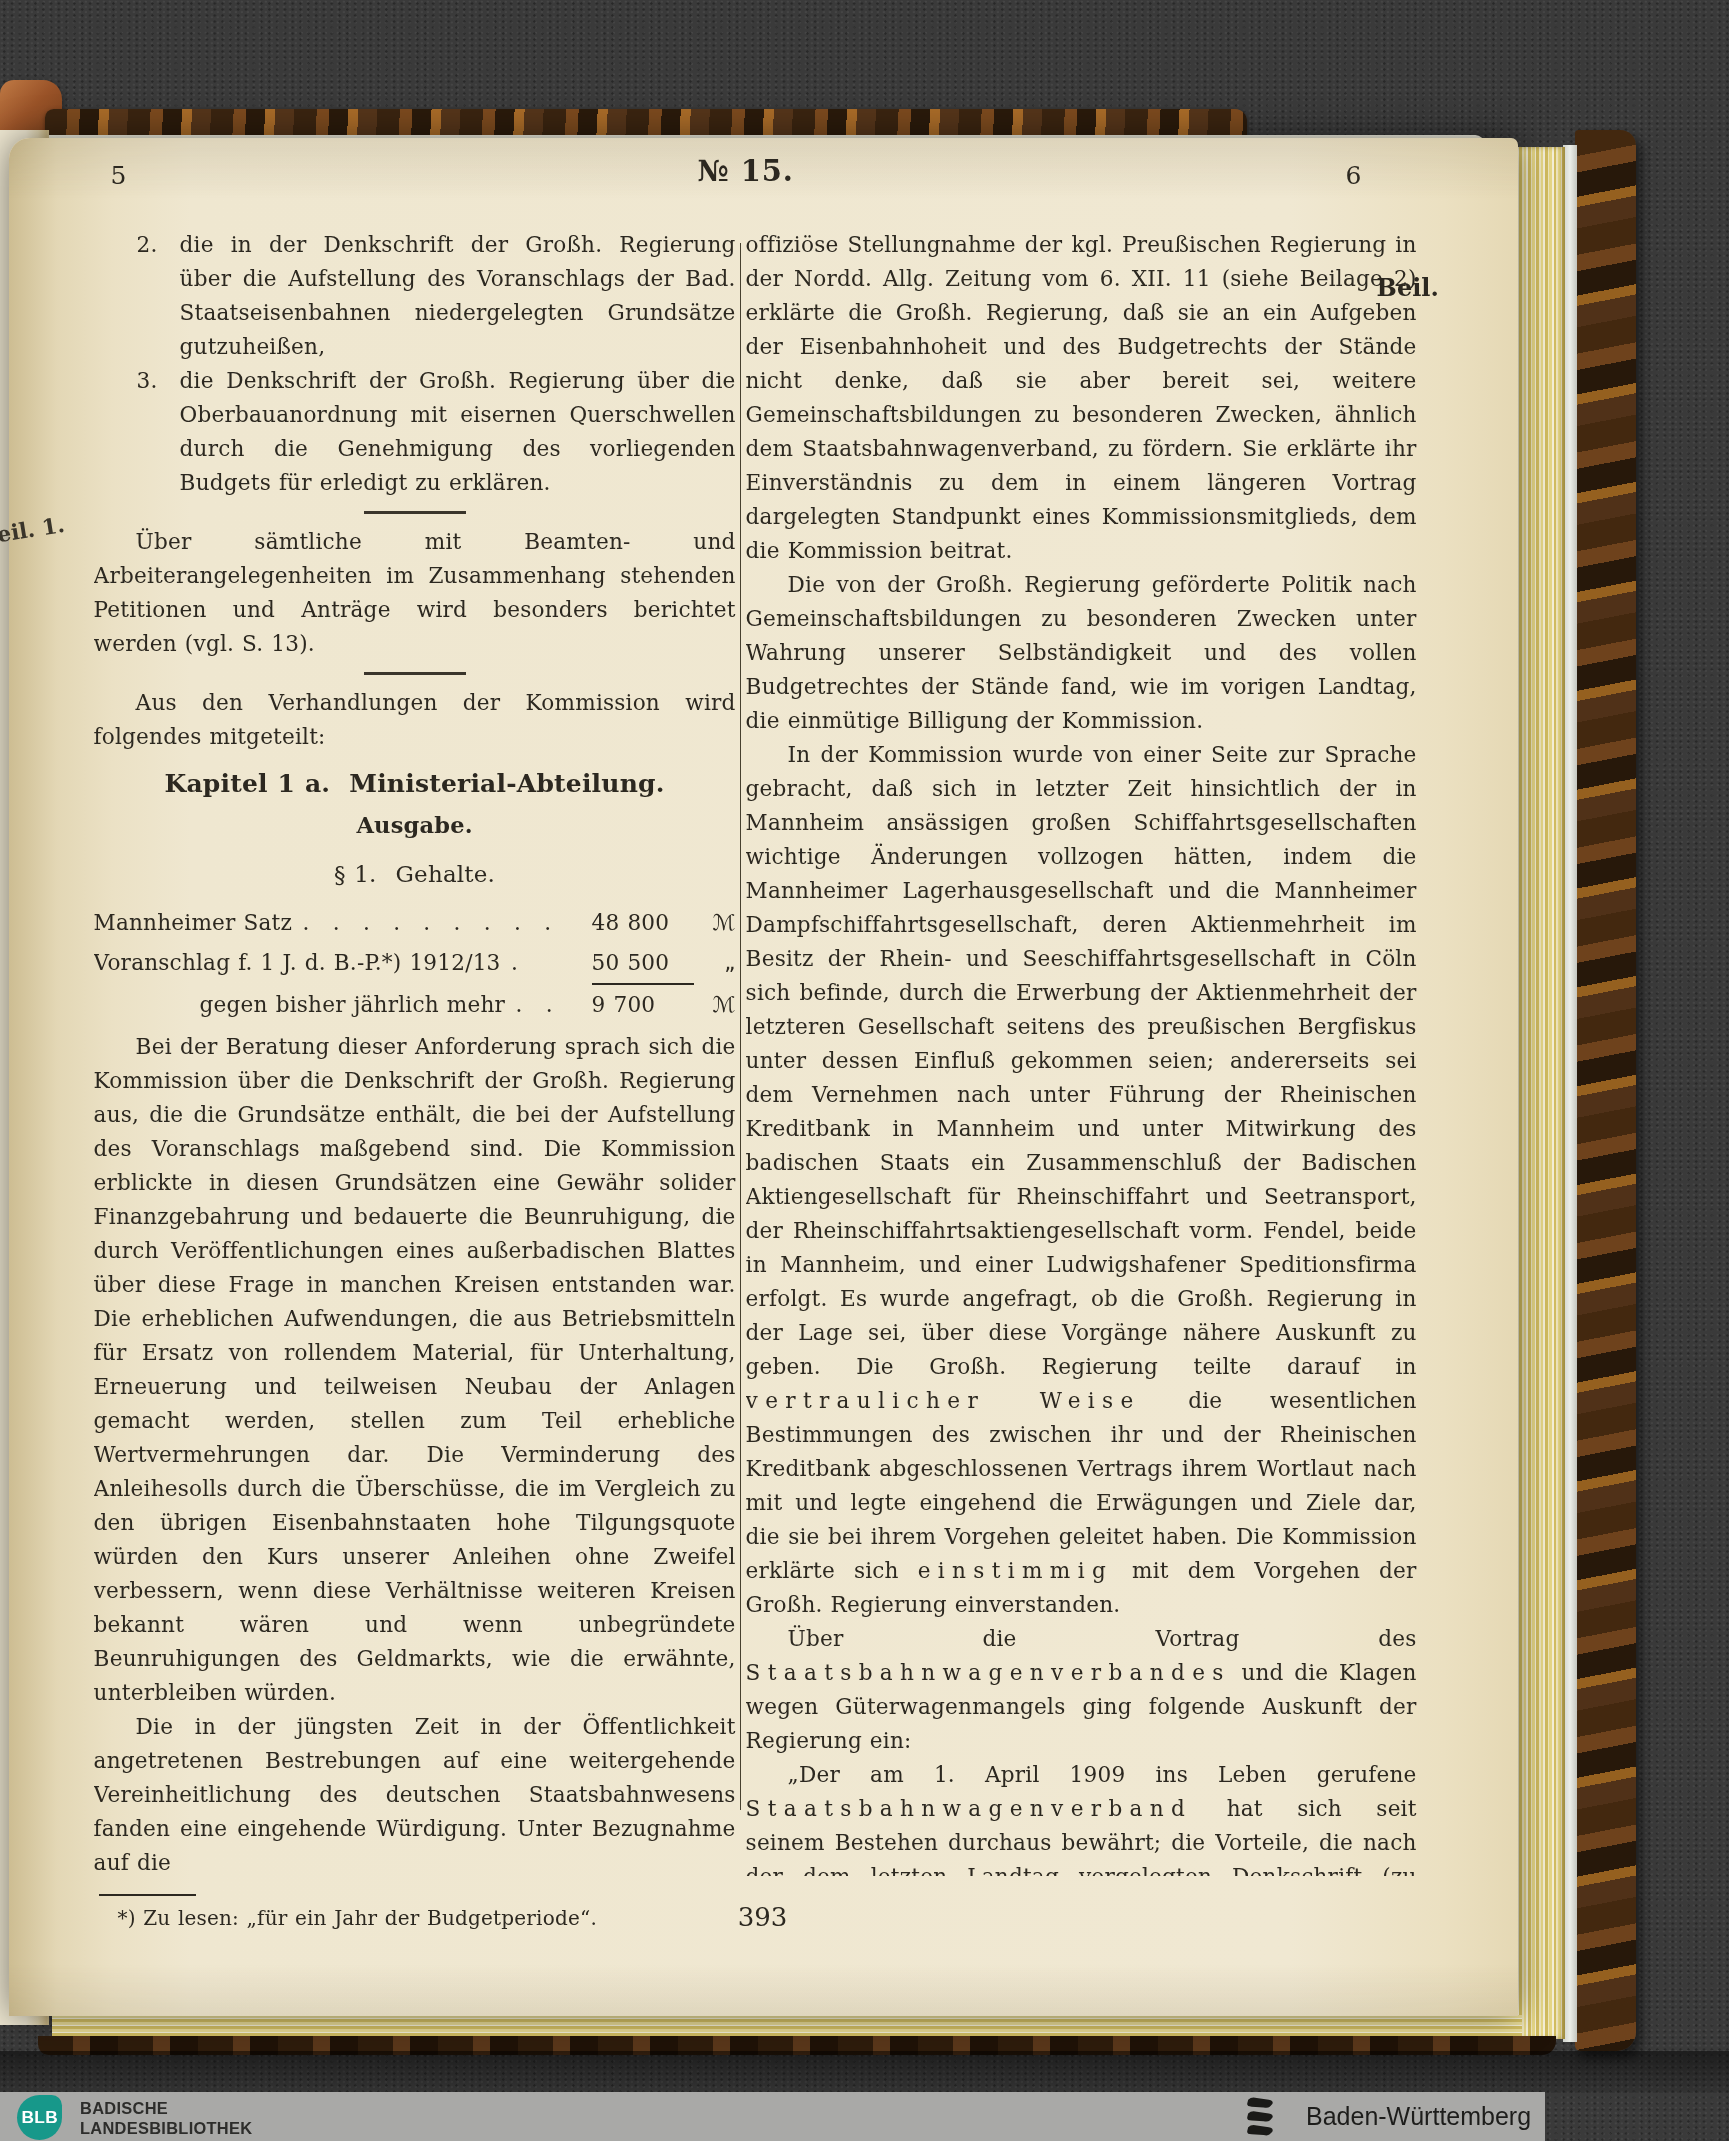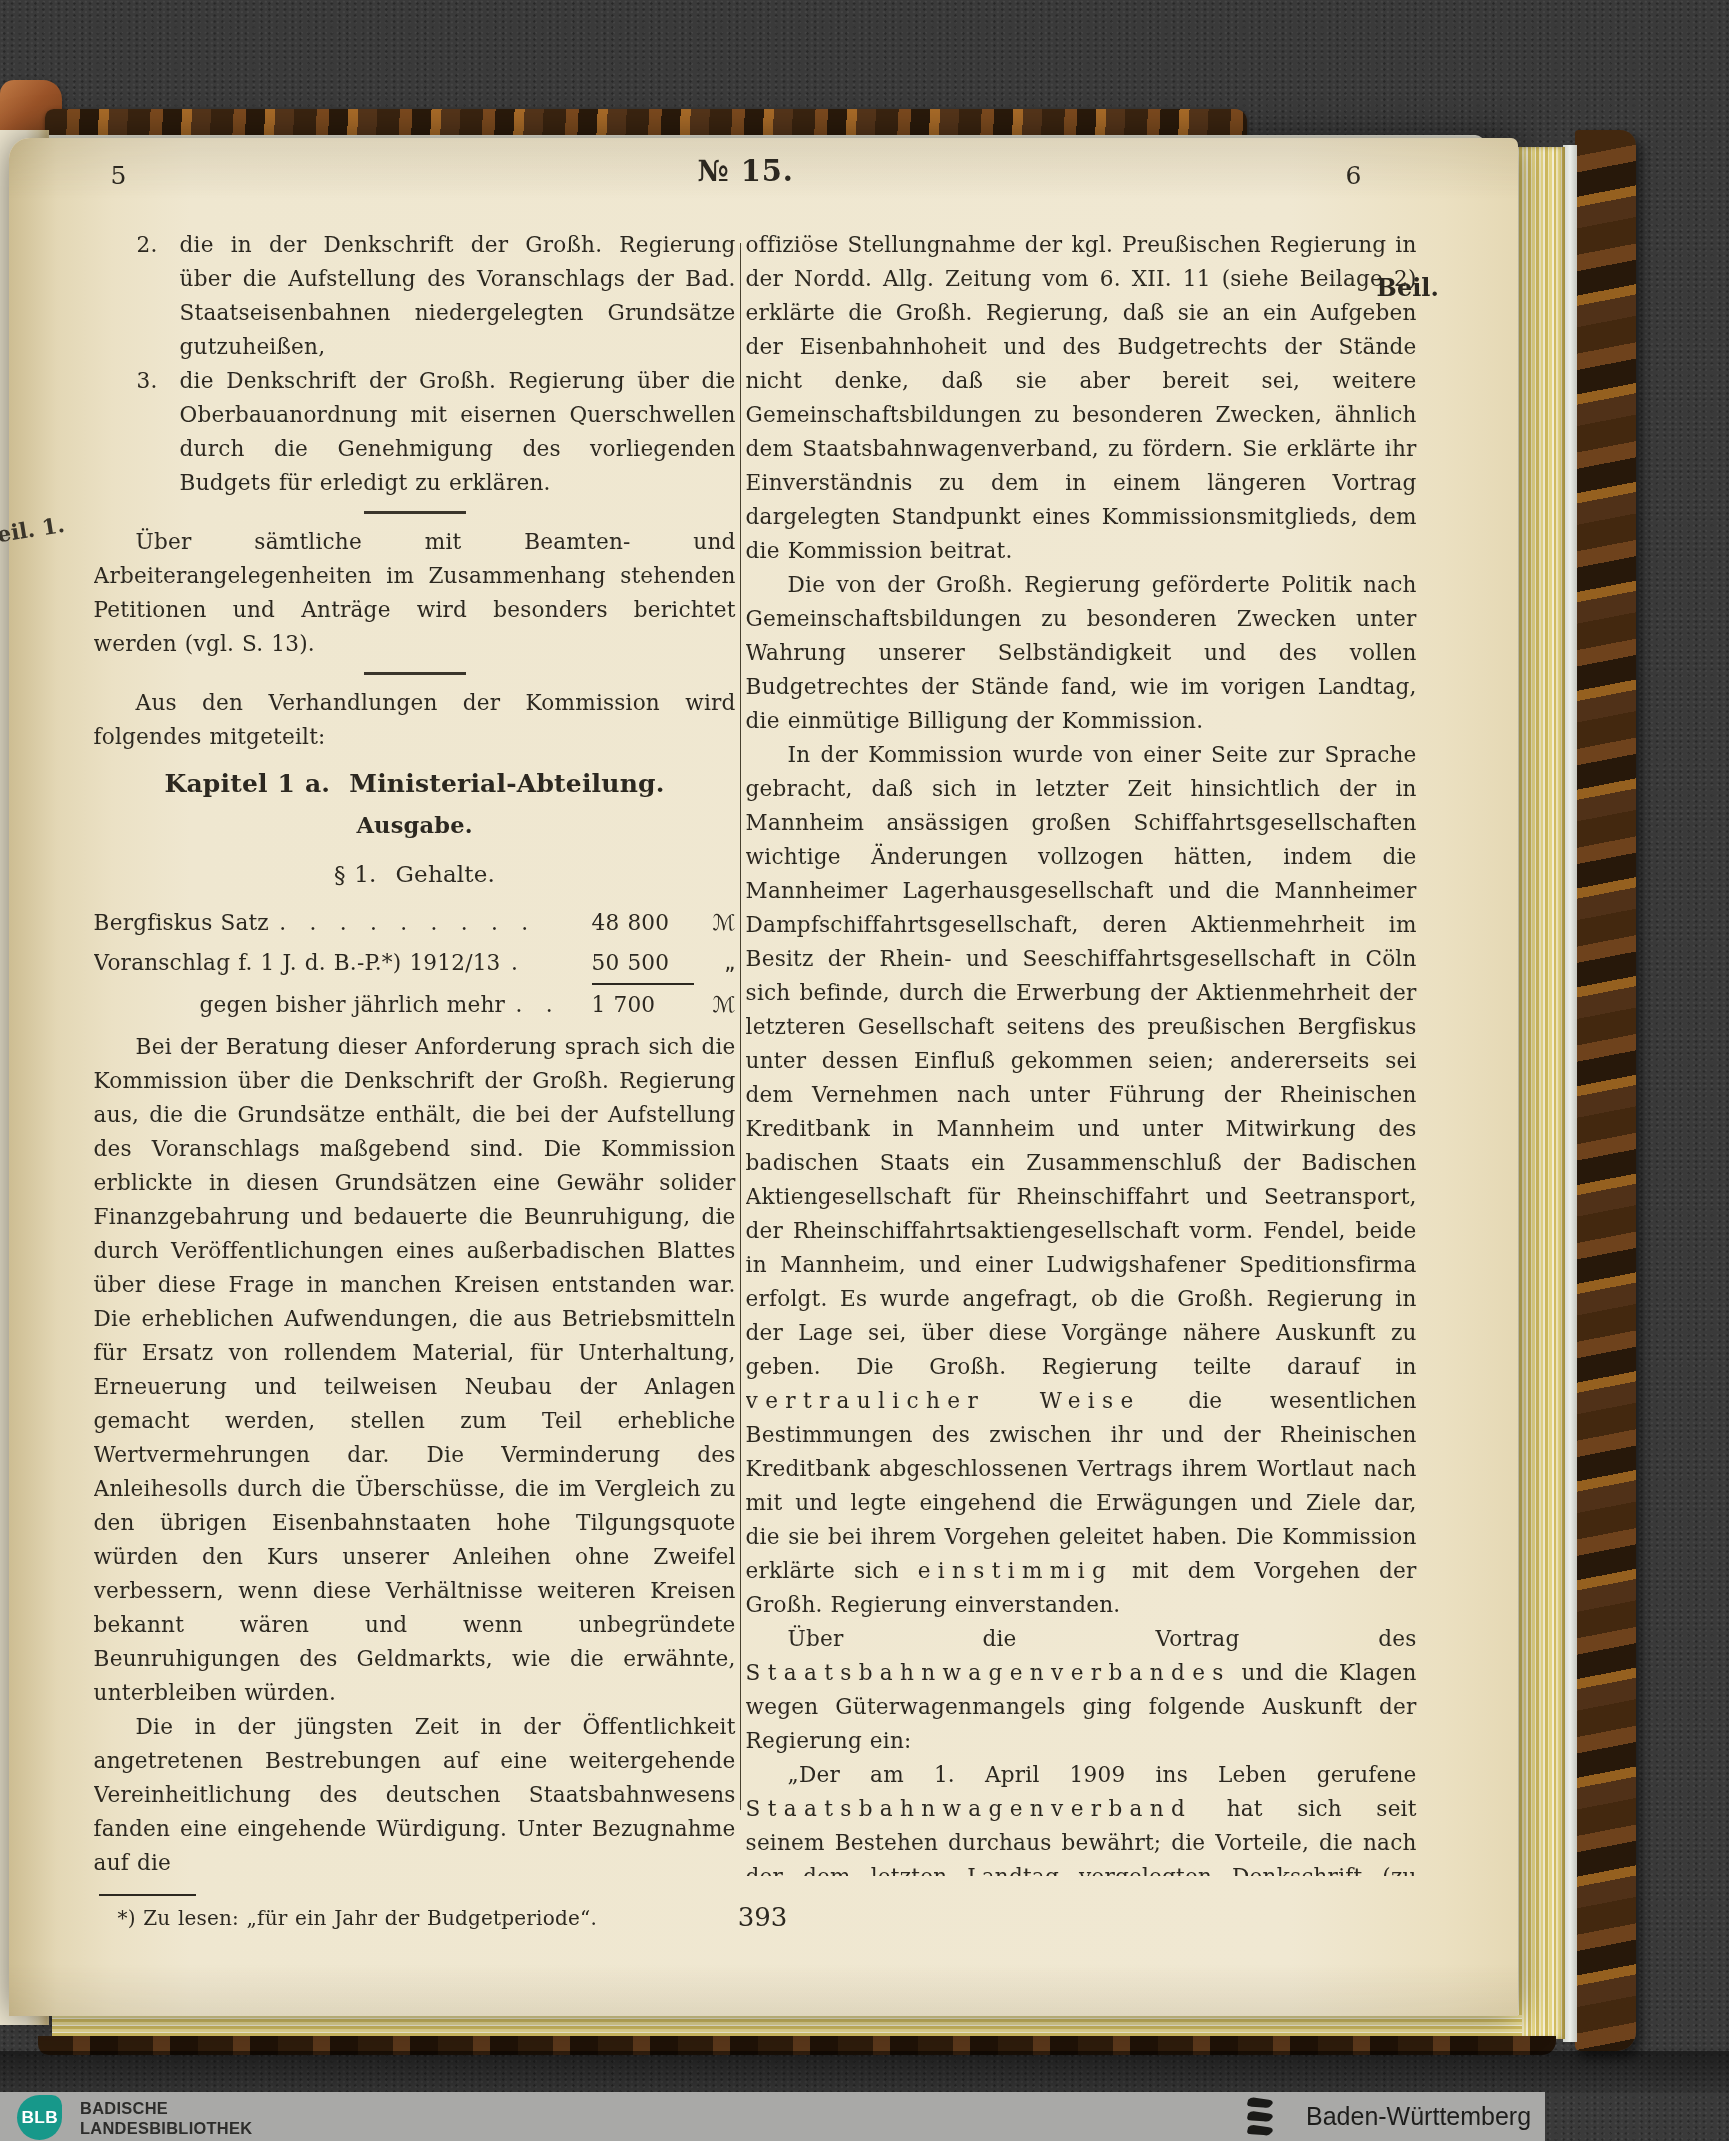--- a/index.html
+++ b/index.html
@@ -150,35 +150,35 @@
         <span>Ministerial-Abteilung.</span>
       </div>
       <div class="h-sub">Ausgabe.</div>
       <div class="h-line plain">
         <span>§ 1.</span>
         <span>Gehalte.</span>
       </div>
 
       <div class="ttable">
         <div class="tr">
-          <span class="tl">Bergfiskus Satz</span>
+          <span class="tl">Mannheimer Satz</span>
           <span class="dots">. . . . . . . . .</span>
           <span class="tv">48 800</span>
           <span class="tu">ℳ</span>
         </div>
         <div class="tr">
           <span class="tl">Voranschlag f. 1 J. d. B.-P.*) 1912/13</span>
           <span class="dots">.</span>
           <span class="tv underl">50 500</span>
           <span class="tu">„</span>
         </div>
         <div class="tr">
           <span class="tl indent">gegen bisher jährlich mehr</span>
           <span class="dots">. .</span>
-          <span class="tv">1 700</span>
+          <span class="tv">9 700</span>
           <span class="tu">ℳ</span>
         </div>
       </div>
 
       <div class="para" style="margin-top:5.2px;">Bei der Beratung dieser Anforderung sprach sich die Kommission über die Denkschrift der Großh. Regierung aus, die die Grundsätze enthält, die bei der Aufstellung des Voranschlags maßgebend sind. Die Kommission erblickte in diesen Grundsätzen eine Gewähr solider Finanzgebahrung und bedauerte die Beunruhigung, die durch Veröffentlichungen eines außerbadischen Blattes über diese Frage in manchen Kreisen entstanden war. Die erheblichen Aufwendungen, die aus Betriebsmitteln für Ersatz von rollendem Material, für Unterhaltung, Erneuerung und teilweisen Neubau der Anlagen gemacht werden, stellen zum Teil erhebliche Wertvermehrungen dar. Die Verminderung des Anleihesolls durch die Überschüsse, die im Vergleich zu den übrigen Eisenbahnstaaten hohe Tilgungsquote würden den Kurs unserer Anleihen ohne Zweifel verbessern, wenn diese Verhältnisse weiteren Kreisen bekannt wären und wenn unbegründete Beunruhigungen des Geldmarkts, wie die erwähnte, unterbleiben würden.</div>
       <div class="para">Die in der jüngsten Zeit in der Öffentlichkeit angetretenen Bestrebungen auf eine weitergehende Vereinheitlichung des deutschen Staatsbahnwesens fanden eine eingehende Würdigung. Unter Bezugnahme auf die</div>
 
       <div class="fn-rule"></div>
       <div class="footnote">*) Zu lesen: „für ein Jahr der Budgetperiode“.</div>
     </div>

